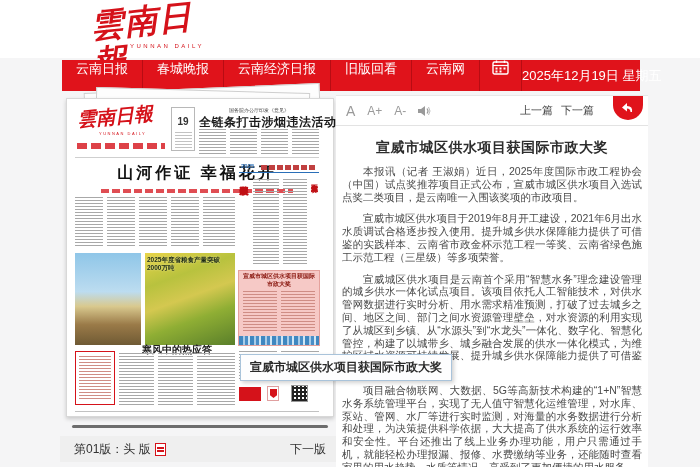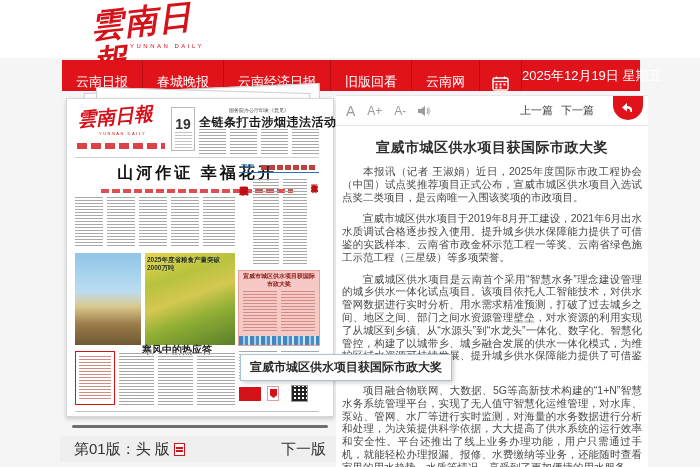--- a/index.html
+++ b/index.html
@@ -11,42 +11,42 @@
   .top-header { position:absolute; left:0; top:0; width:700px; height:58px; background:#ffffff; }
   .brand { position:absolute; left:92px; top:2px; width:130px; height:54px; cursor:pointer; }
   .brand-cn { font-family:"DejaVu Serif",serif; font-style:italic; font-weight:bold;
               font-size:33px; color:#d5121a; letter-spacing:1px; transform:rotate(-6deg);
               display:inline-block; line-height:1.1; }
   .brand-en { position:absolute; left:38px; top:41px; font-size:6px; color:#d5121a; letter-spacing:2.5px; }
 
   
   .nav { position:absolute; left:62px; top:60px; width:578px; height:31px; background:#e0131b;
          display:flex; align-items:stretch; color:#fff; font-size:13px; }
-  .nav-item { display:flex; align-items:flex-end; justify-content:center; padding:0 14px;
+  .nav-item { display:flex; align-items:flex-start; justify-content:center; padding:0 14px;
               border-right:1px solid rgba(110,0,5,.35); cursor:pointer; white-space:nowrap; }
   .nav-item.cal { padding:0 12px; }
   .nav-date { display:flex; align-items:center; justify-content:center; flex:1; white-space:nowrap; }
 
   
   .np-stack1,.np-stack2 { position:absolute; background:#fdfdfd; border:1px solid #cfcfcf; }
   .np-stack1 { left:84px; top:88px; width:236px; height:22px; transform:rotate(-2.4deg); }
   .np-stack2 { left:96px; top:90px; width:214px; height:16px; transform:rotate(1.6deg); }
   .np-page { position:absolute; left:66px; top:98px; width:268px; height:319px; background:#ffffff;
              border:1px solid #d8d8d8; box-shadow:0 2px 4px rgba(0,0,0,.18); cursor:pointer; }
   .np-page * { position:absolute; }
   .ft { background:repeating-linear-gradient(to bottom,#a8a8a8 0,#a8a8a8 1px,transparent 1px,transparent 3px); }
   .ft-lt { background:repeating-linear-gradient(to bottom,#c2c2c2 0,#c2c2c2 1px,transparent 1px,transparent 3px); }
   .ft-red { background:repeating-linear-gradient(to bottom,#cf8d85 0,#cf8d85 1px,transparent 1px,transparent 3px); }
   .np-logo { left:10px; top:8px; font-family:"DejaVu Serif",serif; font-style:italic; font-weight:bold;
              font-size:19px; color:#d5121a; transform:rotate(-5deg); line-height:1; white-space:nowrap; }
   .np-logo-en { left:32px; top:32px; font-size:4px; color:#d5121a; letter-spacing:1.5px; }
   .np-slogan { left:10px; top:44px; width:88px; height:6px;
                background:repeating-linear-gradient(90deg,#d5121a 0 10px,transparent 10px 14px); opacity:.8; }
   .np-datebox { left:104px; top:8px; width:24px; height:44px; border:1px solid #b8b8b8; }
-  .np-day { left:0; top:8px; width:22px; text-align:center; font-size:14px; font-weight:bold; color:#333; }
+  .np-day { left:0; top:8px; width:22px; text-align:center; font-size:10px; font-weight:bold; color:#333; }
   .np-kicker { left:132px; top:8px; width:120px; text-align:center; font-size:5px; color:#444; white-space:nowrap; }
   .np-headline1 { left:132px; top:15px; width:120px; text-align:center; font-size:12px; font-weight:bold;
                   color:#1a1a1a; white-space:nowrap; letter-spacing:.5px; }
   .np-divider { left:8px; top:58px; width:244px; height:1px; background:#cfcfcf; }
   .np-headline-main { left:8px; top:64px; width:244px; text-align:center; font-size:16px; font-weight:bold;
                       color:#111; letter-spacing:3px; white-space:nowrap; }
   .np-subline { left:34px; top:90px; width:192px; height:4px;
                 background:repeating-linear-gradient(90deg,#d5121a 0 8px,transparent 8px 11px); opacity:.75; }
   .np-photo-sm { left:8px; top:154px; width:66px; height:92px;
                  background:linear-gradient(to bottom,#8fc6e8 0%,#bcdcf0 42%,#d9c98e 58%,#9a7a48 78%,#6f5a34 100%); }
@@ -74,21 +74,21 @@
                             repeating-linear-gradient(90deg,#222 0 2px,transparent 2px 4px); }
   .np-redstamp1 { left:172px; top:288px; width:22px; height:14px; background:#d5121a; }
   .np-redstamp2 { left:200px; top:287px; width:12px; height:15px; background:#fff; border:1px solid #e0a0a0; }
   .np-redstamp2 i { position:absolute; left:2px; top:2px; width:7px; height:9px; background:#d5121a;
                     clip-path:polygon(0 0,100% 0,100% 70%,50% 100%,0 70%); }
   .np-publine { left:8px; top:312px; width:244px; height:2px; }
 
   
   .stack-edge { position:absolute; left:72px; top:425px; width:256px; height:3px; background:#6d6d6d; border-radius:2px; }
   .edition-bar { position:absolute; left:60px; top:436px; width:280px; height:26px; background:#efefef;
-                 display:flex; align-items:center; font-size:15px; color:#333; }
+                 display:flex; align-items:center; font-size:12px; color:#333; }
   .edition-label { margin-left:14px; display:flex; align-items:center; gap:4px; }
   .pdf-icon { width:11px; height:13px; background:#fff; border:1px solid #d5121a; position:relative; cursor:pointer; }
   .pdf-icon::after { content:""; position:absolute; left:1px; top:3px; width:7px; height:6px;
                      background:repeating-linear-gradient(#d5121a 0 1.5px,transparent 1.5px 3px); }
   .next-page { margin-left:auto; margin-right:14px; cursor:pointer; }
 
   
   .article { position:absolute; left:336px; top:95px; width:312px; height:372px; background:#ffffff; }
   .toolbar { position:relative; height:31px; border-top:1px solid #e8e8e8; border-bottom:1px solid #e3e3e3;
              display:flex; align-items:center; padding:0 10px; color:#9a9a9a; }

